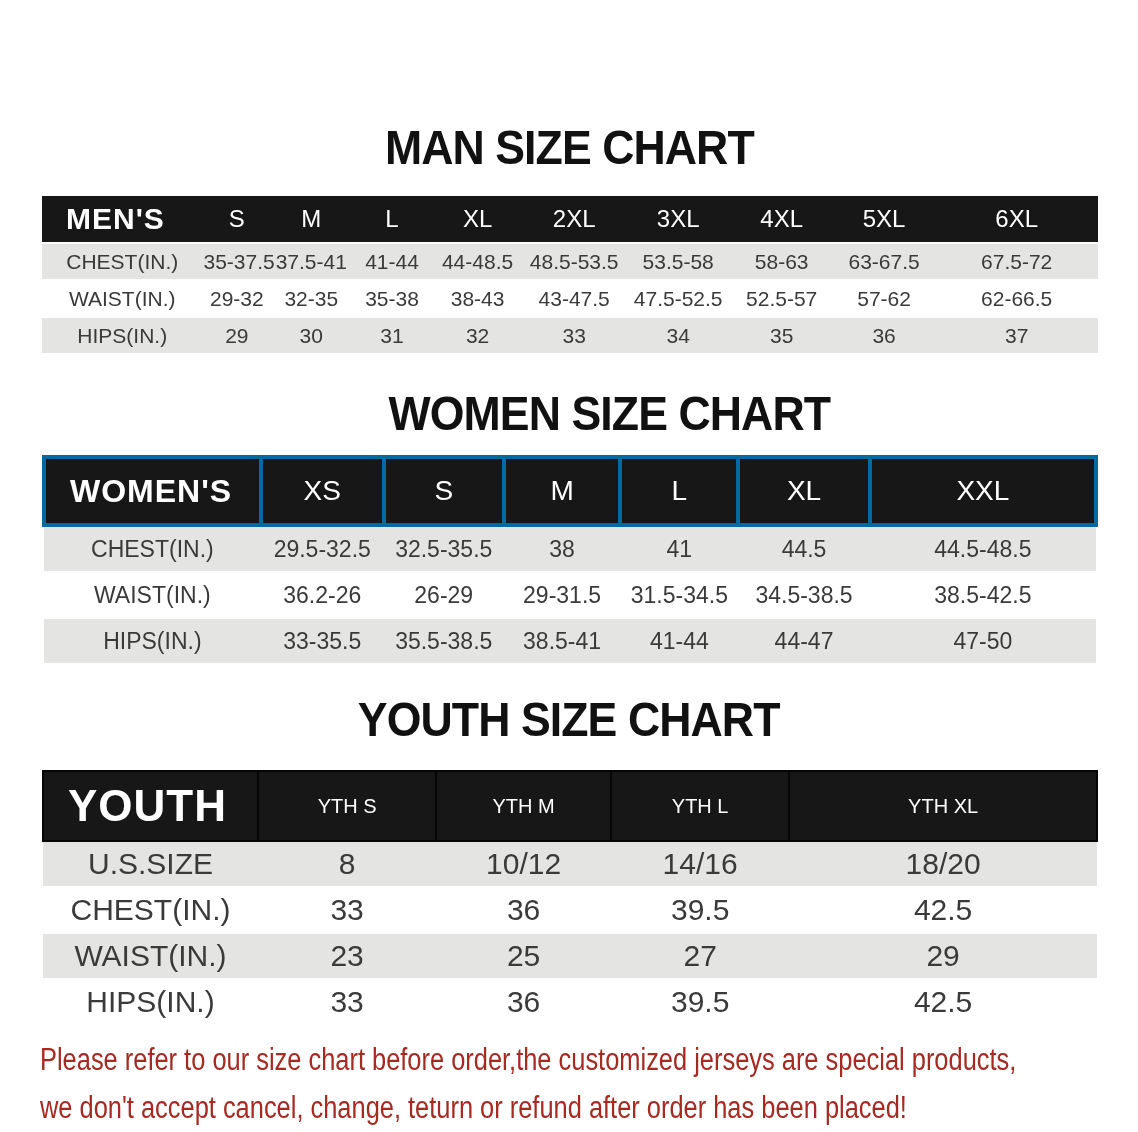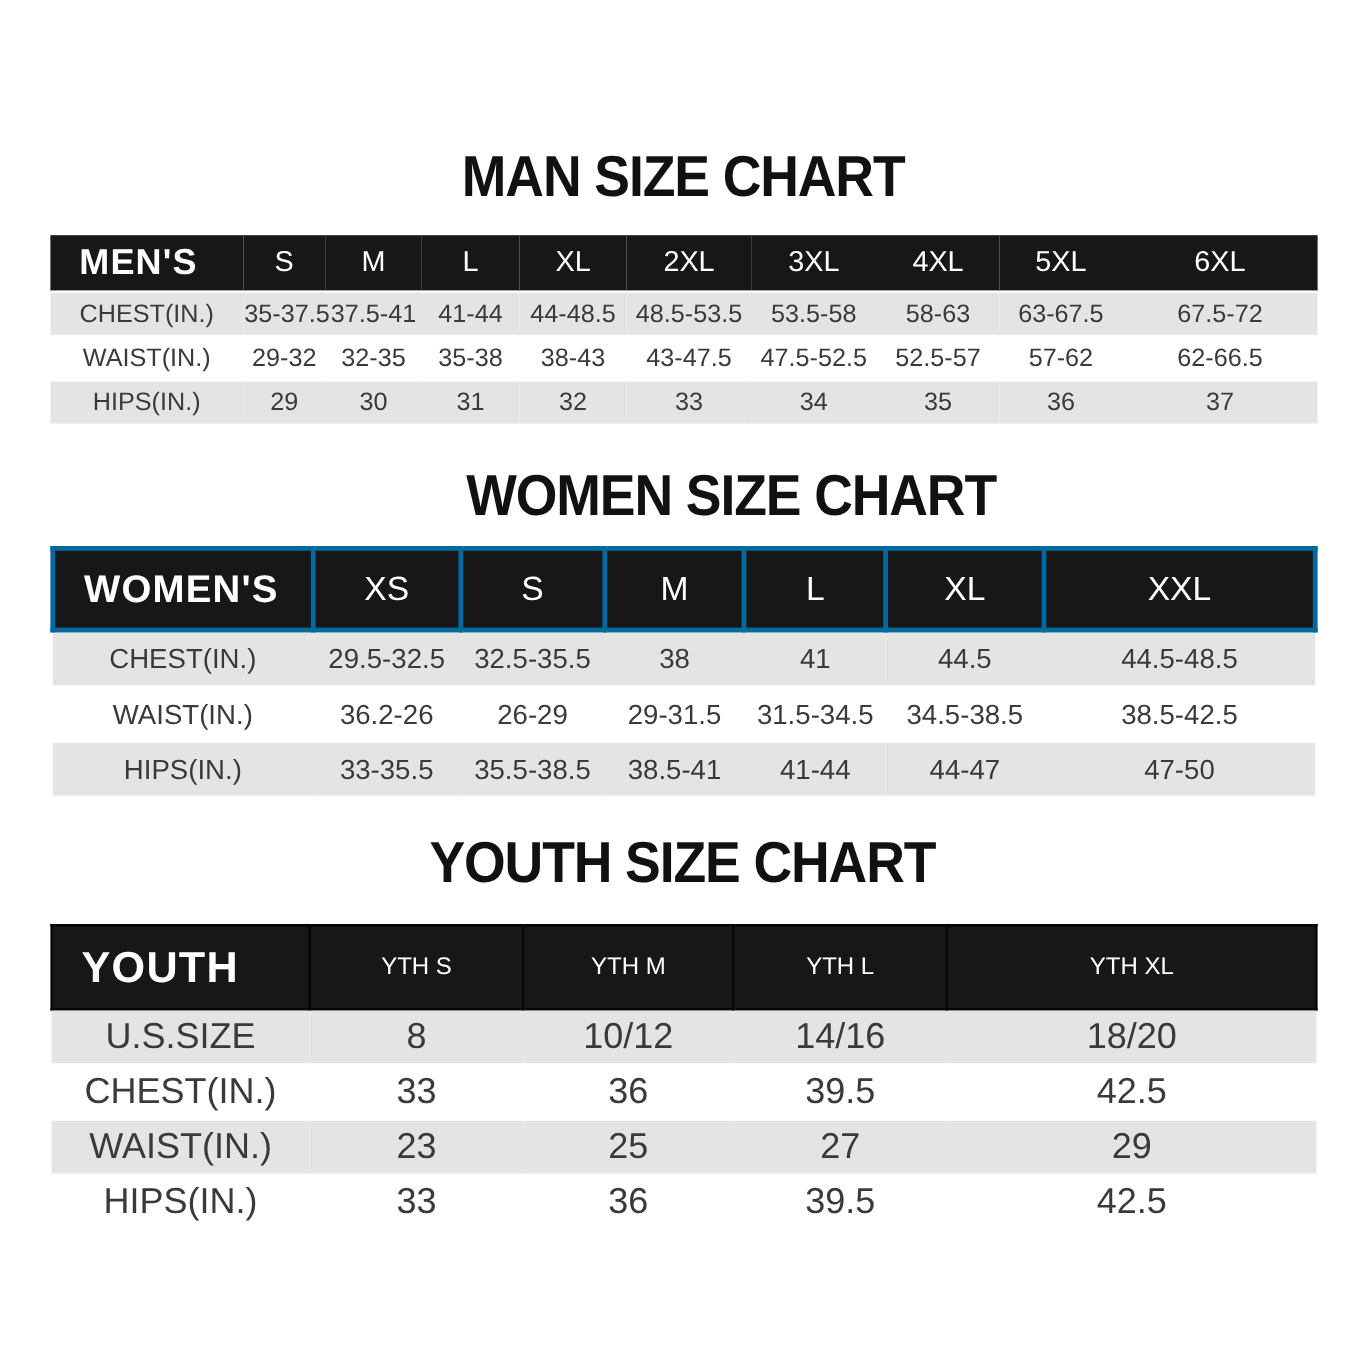--- a/index.html
+++ b/index.html
@@ -61,21 +61,21 @@
   #tbl-men{top:196px;}
   #tbl-men th{height:44px;font-size:24px;}
   #tbl-men th.tbl-corner{font-size:30px;}
   #tbl-men td{height:33px;font-size:21px;}
   #tbl-women{top:455px;}
   #tbl-women th{height:62px;font-size:28px;border:4px solid #0369a1;}
   #tbl-women th.tbl-corner{font-size:32px;}
   #tbl-women td{height:42px;font-size:23px;}
   #tbl-youth{top:770px;}
   #tbl-youth th{height:66px;font-size:20px;border:2px solid #060606;}
-  #tbl-youth th.tbl-corner{font-size:36px;}
+  #tbl-youth th.tbl-corner{font-size:44px;}
   #tbl-youth td{height:42px;font-size:30px;}
   
   .footer{
     position:absolute;top:1036px;left:40px;width:1090px;
     color:var(--footer-text,#A52A21);
   }
   .footer-line{
     font-size:31px;line-height:48px;font-weight:normal;
     transform:scaleX(.82);transform-origin:left center;white-space:nowrap;
   }
@@ -256,14 +256,18 @@
         <tr>
           <td>HIPS(IN.)</td>
           <td>33</td>
           <td>36</td>
           <td>39.5</td>
           <td>42.5</td>
         </tr>
       </tbody>
     </table>
 
+  <div class="footer">
+    <div class="footer-line">Please refer to our size chart before order,the customized jerseys are special products,</div>
+    <div class="footer-line">we don't accept cancel, change, teturn or refund after order has been placed!</div>
+  </div>
 
 </div>
 
 </body></html>

